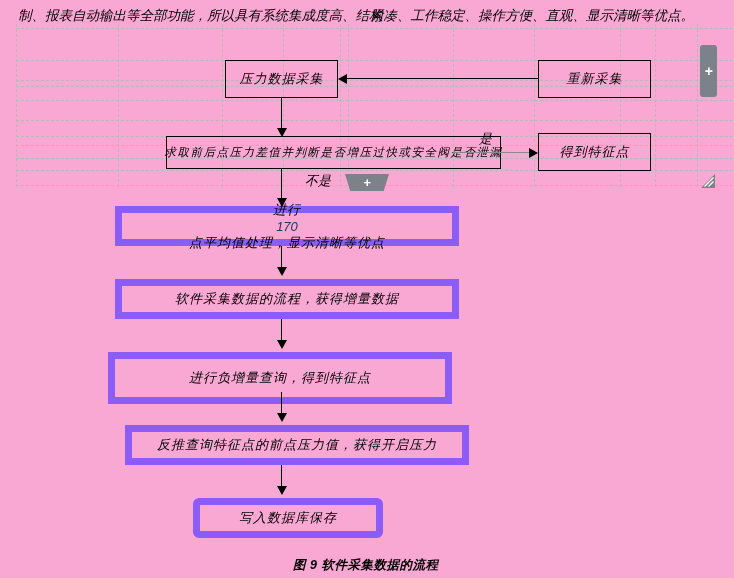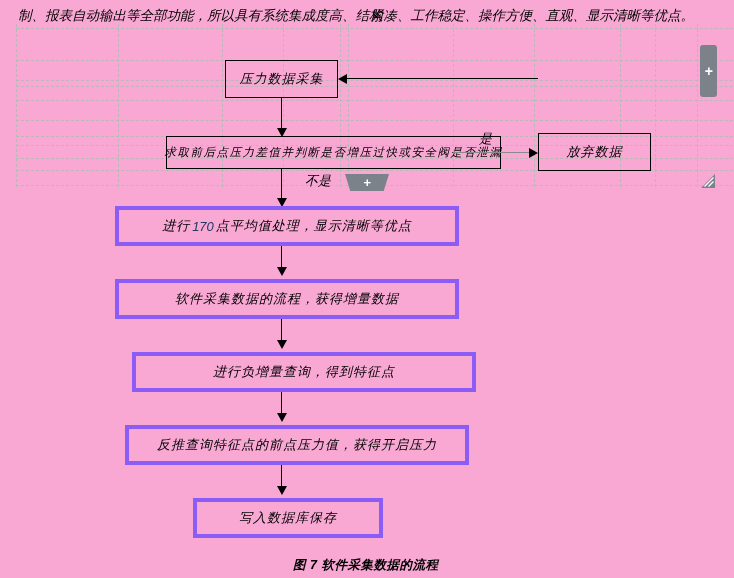--- a/index.html
+++ b/index.html
@@ -50,21 +50,22 @@
     background: transparent;
     display: flex;
     align-items: center;
     justify-content: center;
     color: #000000;
     font-size: 13px;
     white-space: nowrap;
     letter-spacing: 1px;
   }
   .fc-box.thin {
-    border: 4px solid #8b5cf6;
+    border: 7px solid #8b5cf6;
+    flex-direction: column;
   }
   .fc-box .num {
     color: #1f3864;
     letter-spacing: 0;
     padding: 0 2px;
   }
 
   
   .conn-v {
     position: absolute;
@@ -196,30 +197,31 @@
     <div class="grid-line v" style="left:620px; top:24px; height:163px;"></div>
     <div class="grid-line v" style="left:655px; top:24px; height:163px;"></div>
     <div class="grid-line v" style="left:697px; top:24px; height:163px;"></div>
   </div>
 
   <div class="body-text" style="left:18px; top:7px;">制、报表自动输出等全部功能，所以具有系统集成度高、结构</div>
   <div class="body-text" style="left:370px; top:7px;">紧凑、工作稳定、操作方便、直观、显示清晰等优点。</div>
 
   <div class="fc-box" style="left:225px; top:60px; width:113px; height:38px;">压力数据采集</div>
 
+  <div class="fc-box" style="left:538px; top:60px; width:113px; height:38px;">重新采集</div>
 
   <div class="conn-h" style="left:347px; top:78px; width:191px;"></div>
   <div class="arrow-left" style="left:338px; top:74px;"></div>
 
   <div class="conn-v" style="left:281px; top:98px; height:36px;"></div>
   <div class="arrow-down" style="left:277px; top:128px;"></div>
 
   <div class="fc-box" style="left:118px; top:136px; width:335px; height:33px; font-size:11.5px; letter-spacing:1.5px;margin-left:48px;">求取前后点压力差值并判断是否增压过快或安全阀是否泄漏</div>
 
-  <div class="fc-box" style="left:538px; top:133px; width:113px; height:38px;">放弃数据</div>
+  <div class="fc-box" style="left:538px; top:133px; width:113px; height:38px;">得到特征点</div>
 
   <div class="conn-h grey" style="left:453px; top:152px; width:76px;"></div>
   <div class="arrow-right" style="left:529px; top:148px;"></div>
   <div class="edge-label" style="left:479px; top:130px;">是</div>
 
   <div class="conn-v" style="left:281px; top:169px; height:34px;"></div>
   <div class="arrow-down" style="left:277px; top:198px;"></div>
   <div class="edge-label" style="left:305px; top:172px;">不是</div>
 
   <div class="fc-box thin" style="left:115px; top:206px; width:344px; height:40px;">
@@ -229,33 +231,33 @@
   </div>
 
   <div class="conn-v" style="left:281px; top:246px; height:25px;"></div>
   <div class="arrow-down" style="left:277px; top:267px;"></div>
 
   <div class="fc-box thin" style="left:115px; top:279px; width:344px; height:40px;">软件采集数据的流程，获得增量数据</div>
 
   <div class="conn-v" style="left:281px; top:319px; height:25px;"></div>
   <div class="arrow-down" style="left:277px; top:340px;"></div>
 
-  <div class="fc-box thin" style="left:132px; top:352px; width:344px; height:40px;">进行负增量查询，得到特征点</div>
+  <div class="fc-box thin" style="left:108px; top:352px; width:344px; height:52px;">进行负增量查询，得到特征点</div>
 
   <div class="conn-v" style="left:281px; top:392px; height:25px;"></div>
   <div class="arrow-down" style="left:277px; top:413px;"></div>
 
   <div class="fc-box thin" style="left:115px; top:425px; width:344px; height:40px;margin-left:10px;">反推查询特征点的前点压力值，获得开启压力</div>
 
   <div class="conn-v" style="left:281px; top:465px; height:25px;"></div>
   <div class="arrow-down" style="left:277px; top:486px;"></div>
 
-  <div class="fc-box thin" style="left:193px; top:498px; width:190px; height:40px;">写入数据库保存</div>
-
-  <div class="caption" style="left:293px; top:557px;">图 7 软件采集数据的流程</div>
+  <div class="fc-box thin" style="left:193px; top:498px; width:190px; height:40px;border-radius:6px;">写入数据库保存</div>
+
+  <div class="caption" style="left:293px; top:557px;">图 9 软件采集数据的流程</div>
 
   <div class="add-widget" style="left:345px; top:174px;">
     <span class="plus">+</span>
   </div>
 
   <div class="side-add-tab" style="left:700px; top:45px;">
     <span class="plus">+</span>
   </div>
 
   <div class="resize-handle" style="left:701px; top:174px;">

